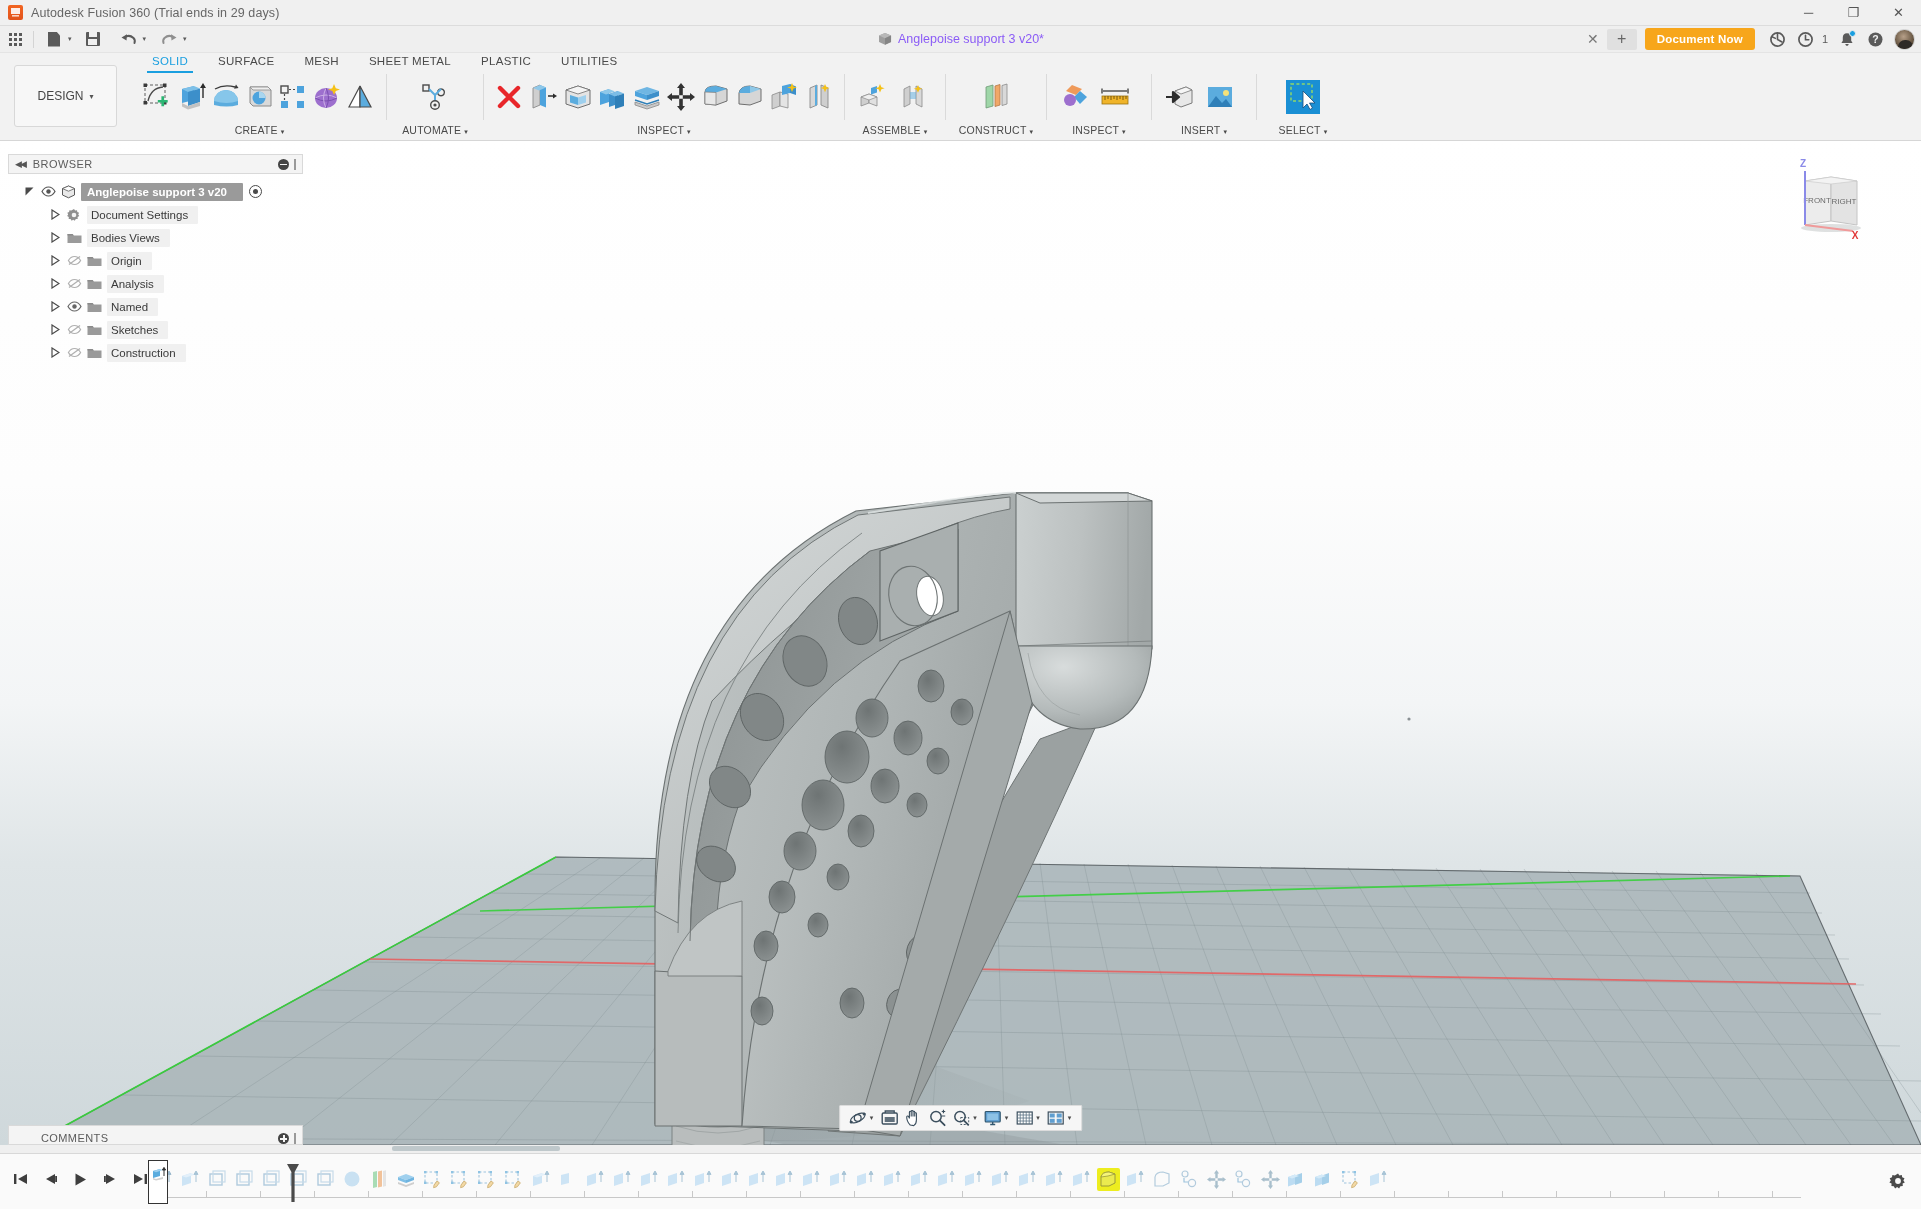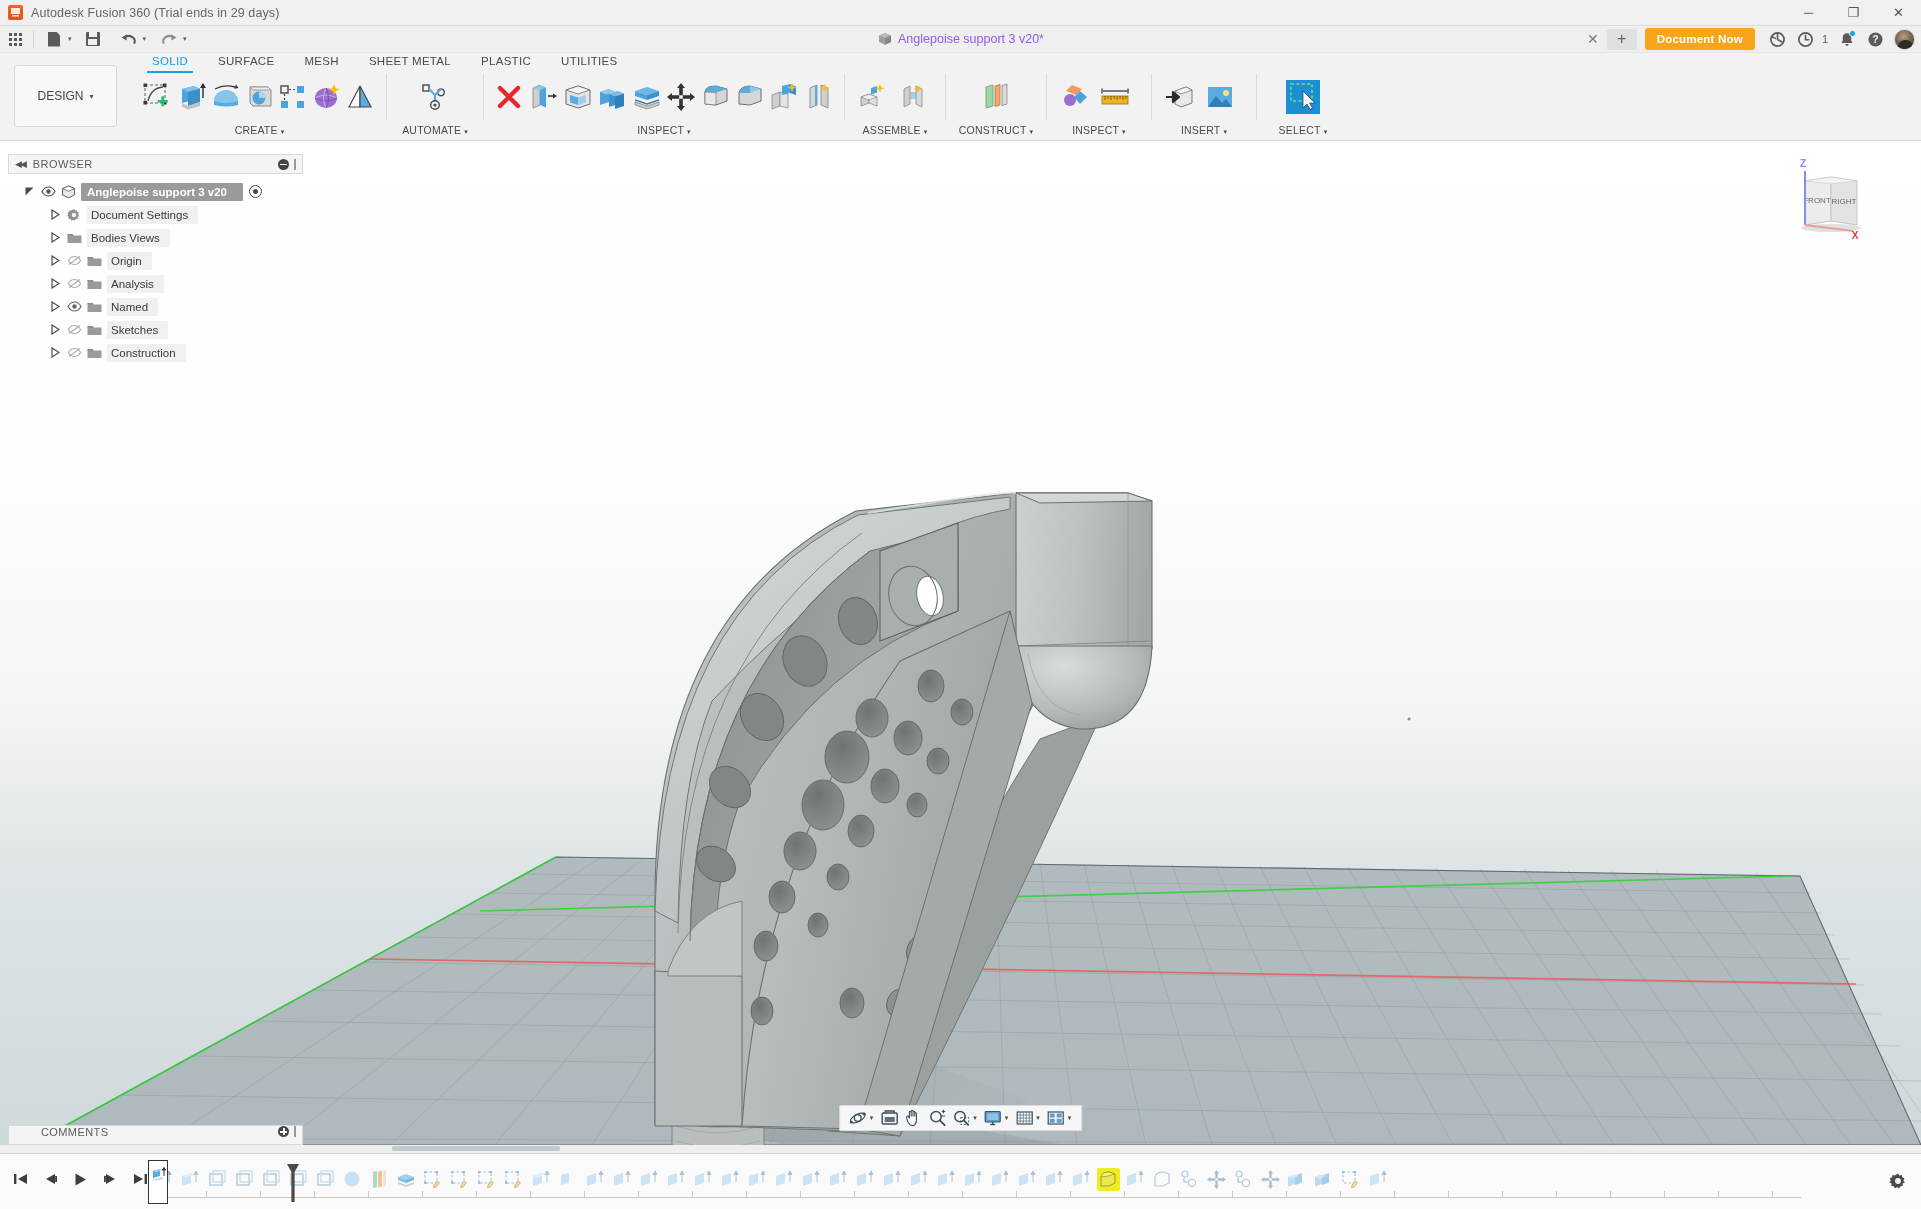--- a/index.html
+++ b/index.html
@@ -212,21 +212,21 @@
     display: flex; align-items: center; padding: 0 6px; gap: 0px;
     border-radius: 1px;
   }
   .navbtn { width: 24px; height: 24px; display:flex; align-items:center; justify-content:center; }
   .navcaret { font-size:7px; color:#4a4a4a; margin: 0 4px 0 0px; }
 
   
   .comments {
     position: absolute; left: 8px; bottom: 64px; width: 295px; height: 20px;
     background: #f4f4f4; border: 1px solid #d9d9d9;
-    display: flex; align-items: flex-start; padding: 0 6px;
+    display: flex; align-items: flex-end; padding: 0 6px;
   }
   .comments-title { font-size: 11px; color: #5b5b5b; letter-spacing: .4px; margin-left: 26px; }
   .plus-btn {
     width: 11px; height: 11px; border-radius: 50%; background:#444; position:relative;
   }
   .plus-btn::before { content:''; position:absolute; left:5px; top:2px; width:1.5px; height:7px; background:#f4f4f4; }
   .plus-btn::after { content:''; position:absolute; left:2px; top:5px; width:7px; height:1.5px; background:#f4f4f4; }
 
   
   .timeline {

